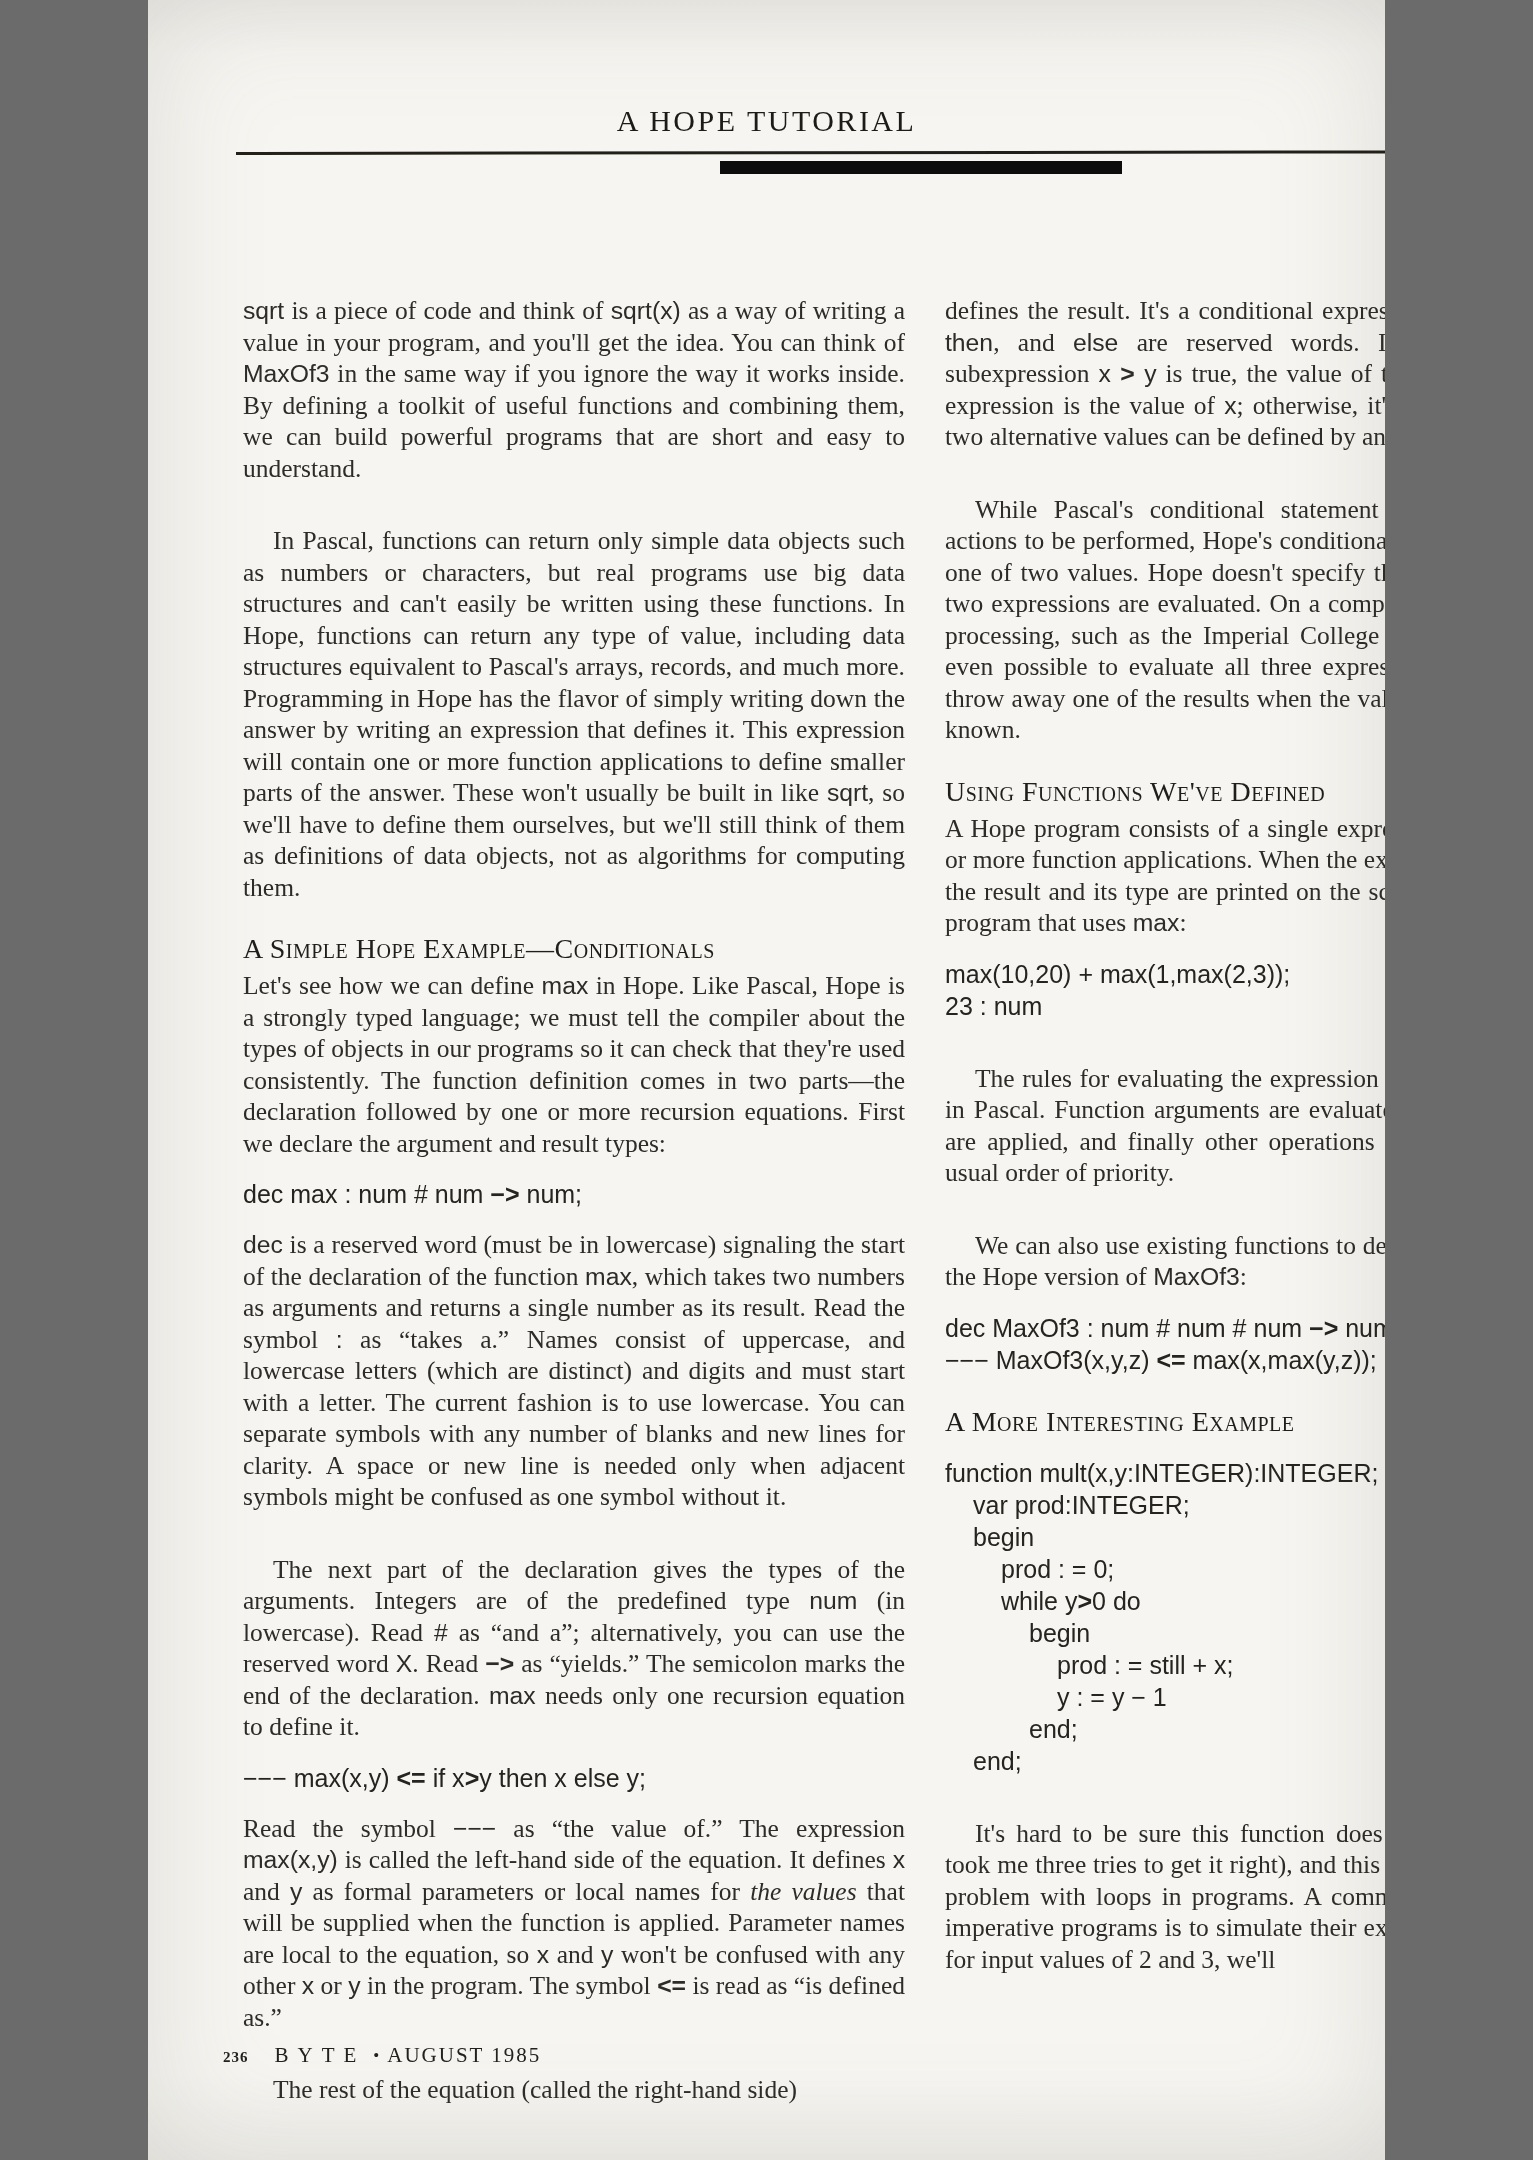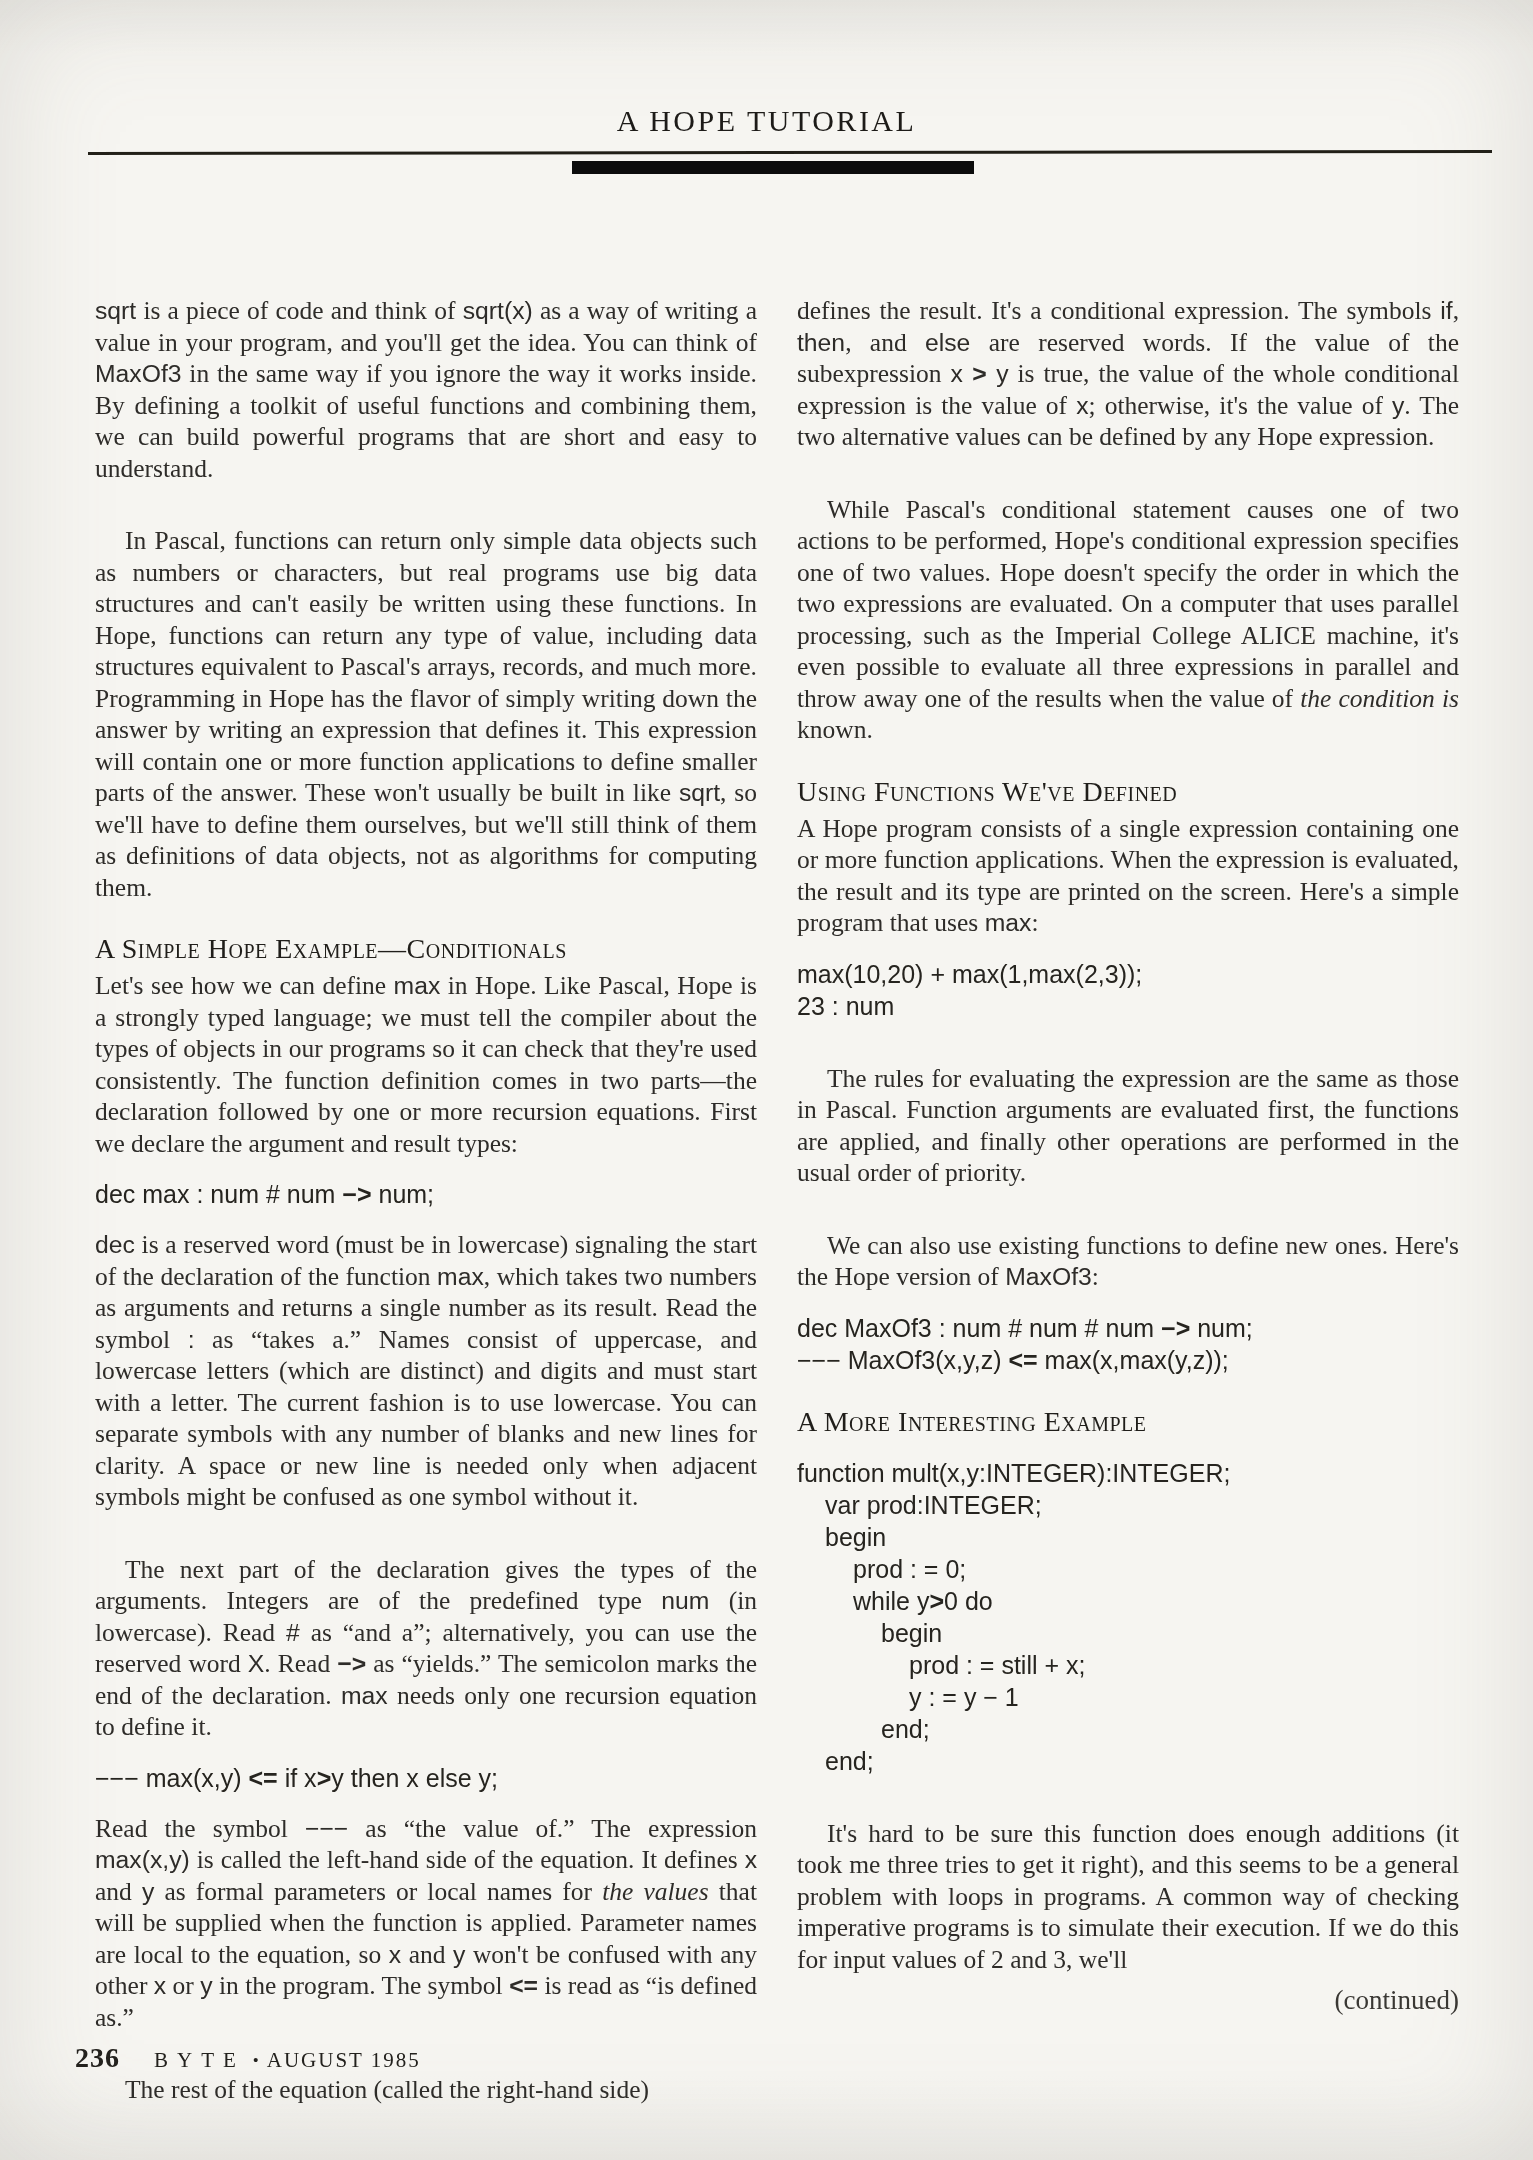--- a/index.html
+++ b/index.html
@@ -1,18 +1,18 @@
 <!DOCTYPE html>
 <html style="--paper: #f6f5f1; --ink: #2e2c29; --rule: #222018; --bar: #0c0c0c;"><head>
 <meta charset="utf-8">
 <style>
   html,body { margin:0; padding:0; background:#6b6b6b; }
   .page {
     position:relative;
-    width:1533px; height:2160px;
+    width:1237px; height:2160px;
     margin:0 auto;
     background:
       linear-gradient(180deg, #efeeea 0%, #f6f5f1 2.5%, #f6f5f1 96%, #f0efeb 100%);
     color:var(--ink, #2e2c29);
     font-family:"Liberation Serif", serif;
     overflow:hidden;
     box-shadow:inset 0 0 120px rgba(120,115,105,0.18);
   }
   .page-title {
     position:absolute; top:104px; left:0; width:100%;
@@ -55,21 +55,21 @@
     text-align:right; 
     font-size:27px; line-height:26px; margin-top:12px; color:#3a3834;
   }
   .tt { font-family:"Liberation Sans", sans-serif; font-size:0.97em; }
   b { font-weight:700; }
   em { font-style:italic; }
   .page-footer {
     position:absolute; top:2042px; left:75px;
     font-size:22px; color:#23211d; white-space:nowrap;
   }
-  .pageno { font-weight:700; font-size:28px; letter-spacing:1px; margin-right:34px; }
+  .pageno { font-weight:700; font-size:15px; letter-spacing:1px; margin-right:26px; }
   .brand { letter-spacing:9px; font-size:21px; }
   .bullet { font-size:17px; margin:0 8px; vertical-align:1px; }
   .issue { letter-spacing:2px; font-size:21px; }
 </style>
 </head>
 <body>
 
 <div class="page">
 
   <h1 class="page-title">A HOPE TUTORIAL</h1>

